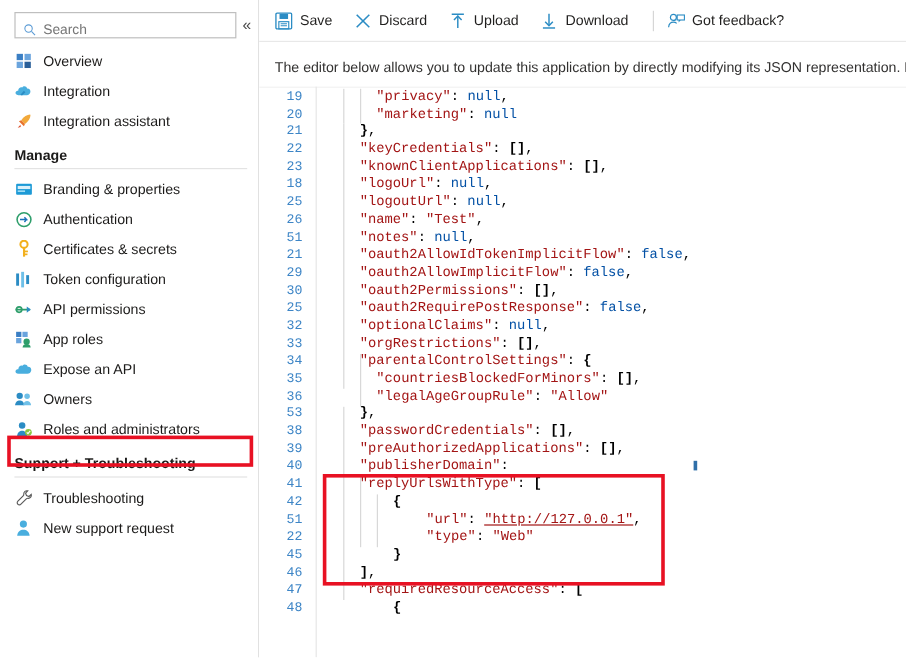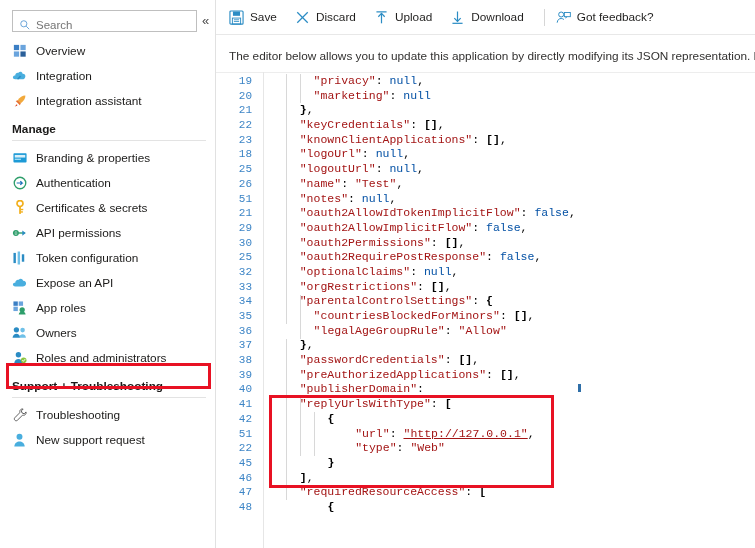--- a/index.html
+++ b/index.html
@@ -226,60 +226,60 @@
           <rect x="5.1" y="6.4" width="1.9" height="8.4" fill="#f2b01e"></rect>
           <rect x="6.9" y="9.4" width="2.6" height="1.5" fill="#f2b01e"></rect>
           <rect x="6.9" y="12" width="2.2" height="1.5" fill="#f2b01e"></rect>
         </svg>
       </span>
       <span class="lbl">Certificates &amp; secrets</span>
     </div>
 
     <div class="nav-item">
       <span class="ico">
+        <svg width="13" height="14" viewBox="0 0 14 15">
+          <rect x="0.5" y="2" width="2.6" height="11" fill="#2b8cc4"></rect>
+          <rect x="5" y="0.5" width="2.6" height="14" fill="#6fc0e8"></rect>
+          <rect x="9.5" y="3.5" width="2.6" height="8" fill="#2b8cc4"></rect>
+        </svg>
+      </span>
+      <span class="lbl">Token configuration</span>
+    </div>
+
+    <div class="nav-item">
+      <span class="ico">
         <svg width="15" height="12" viewBox="0 0 16 12">
           <line x1="1" y1="6" x2="14" y2="6" stroke="#2e9e6b" stroke-width="1.5"></line>
           <circle cx="4.2" cy="6" r="2.4" fill="none" stroke="#2e9e6b" stroke-width="1.5"></circle>
           <path d="M11 3.2 L14.6 6 L11 8.8 Z" fill="#2b8cc4"></path>
         </svg>
       </span>
       <span class="lbl">API permissions</span>
-    </div>
-
-    <div class="nav-item">
-      <span class="ico">
-        <svg width="13" height="14" viewBox="0 0 14 15">
-          <rect x="0.5" y="2" width="2.6" height="11" fill="#2b8cc4"></rect>
-          <rect x="5" y="0.5" width="2.6" height="14" fill="#6fc0e8"></rect>
-          <rect x="9.5" y="3.5" width="2.6" height="8" fill="#2b8cc4"></rect>
-        </svg>
-      </span>
-      <span class="lbl">Token configuration</span>
-    </div>
-
-    <div class="nav-item">
-      <span class="ico">
-        <svg width="15" height="11" viewBox="0 0 17 12">
-          <path d="M4 10.6 C1.6 10.6 0.5 9 1.2 7.5 C1.8 6.3 3.2 6.1 3.7 6.3 C3.7 3.9 5.7 2.3 7.7 2.9 C8.8 0.9 12.1 1.3 12.6 3.9 C14.7 3.7 16.3 5.3 15.9 7.5 C15.6 9.4 14.1 10.6 12.3 10.6 Z" fill="#49aede"></path>
-        </svg>
-      </span>
-      <span class="lbl">Expose an API</span>
     </div>
 
     <div class="nav-item">
       <span class="ico">
         <svg width="14" height="14" viewBox="0 0 16 16">
           <rect x="0.5" y="0.5" width="5" height="5" fill="#3b7fc4"></rect>
           <rect x="6.5" y="0.5" width="5" height="5" fill="#6aa4dd"></rect>
           <rect x="0.5" y="6.5" width="5" height="5" fill="#6aa4dd"></rect>
           <circle cx="10.5" cy="10" r="3" fill="#2e9e6b"></circle>
           <path d="M6.6 15.5 C6.9 12.9 8.6 12.1 10.5 12.1 C12.4 12.1 14.1 12.9 14.4 15.5 Z" fill="#2e9e6b"></path>
         </svg>
       </span>
       <span class="lbl">App roles</span>
+    </div>
+
+    <div class="nav-item">
+      <span class="ico">
+        <svg width="15" height="11" viewBox="0 0 17 12">
+          <path d="M4 10.6 C1.6 10.6 0.5 9 1.2 7.5 C1.8 6.3 3.2 6.1 3.7 6.3 C3.7 3.9 5.7 2.3 7.7 2.9 C8.8 0.9 12.1 1.3 12.6 3.9 C14.7 3.7 16.3 5.3 15.9 7.5 C15.6 9.4 14.1 10.6 12.3 10.6 Z" fill="#49aede"></path>
+        </svg>
+      </span>
+      <span class="lbl">Expose an API</span>
     </div>
 
     <div class="nav-item">
       <span class="ico">
         <svg width="15" height="13" viewBox="0 0 17 14">
           <circle cx="5" cy="4" r="3" fill="#2b8cc4"></circle>
           <path d="M0.6 13 C1 9.6 2.9 8.4 5 8.4 C7.1 8.4 9 9.6 9.4 13 Z" fill="#2b8cc4"></path>
           <circle cx="12" cy="4.3" r="2.6" fill="#6fc0e8"></circle>
           <path d="M8.2 13 C8.6 10 10.2 9 12 9 C13.8 9 15.4 10 15.8 13 Z" fill="#6fc0e8"></path>
         </svg>
@@ -397,21 +397,21 @@
           <div class="row"><span class="ln">51</span><span class="code" style="left: 83.72px;"><span class="k">"notes"</span><span class="p">: </span><span class="kw">null</span><span class="p">,</span></span></div>
           <div class="row"><span class="ln">21</span><span class="code" style="left: 83.72px;"><span class="k">"oauth2AllowIdTokenImplicitFlow"</span><span class="p">: </span><span class="kw">false</span><span class="p">,</span></span></div>
           <div class="row"><span class="ln">29</span><span class="code" style="left: 83.72px;"><span class="k">"oauth2AllowImplicitFlow"</span><span class="p">: </span><span class="kw">false</span><span class="p">,</span></span></div>
           <div class="row"><span class="ln">30</span><span class="code" style="left: 83.72px;"><span class="k">"oauth2Permissions"</span><span class="p">: </span><span class="br">[]</span><span class="p">,</span></span></div>
           <div class="row"><span class="ln">25</span><span class="code" style="left: 83.72px;"><span class="k">"oauth2RequirePostResponse"</span><span class="p">: </span><span class="kw">false</span><span class="p">,</span></span></div>
           <div class="row"><span class="ln">32</span><span class="code" style="left: 83.72px;"><span class="k">"optionalClaims"</span><span class="p">: </span><span class="kw">null</span><span class="p">,</span></span></div>
           <div class="row"><span class="ln">33</span><span class="code" style="left: 83.72px;"><span class="k">"orgRestrictions"</span><span class="p">: </span><span class="br">[]</span><span class="p">,</span></span></div>
           <div class="row"><span class="ln">34</span><span class="code" style="left: 83.72px;"><span class="k">"parentalControlSettings"</span><span class="p">: </span><span class="br">{</span></span></div>
           <div class="row"><span class="ln">35</span><span class="code" style="left: 97.58px;"><span class="k">"countriesBlockedForMinors"</span><span class="p">: </span><span class="br">[]</span><span class="p">,</span></span></div>
           <div class="row"><span class="ln">36</span><span class="code" style="left: 97.58px;"><span class="k">"legalAgeGroupRule"</span><span class="p">: </span><span class="s">"Allow"</span></span></div>
-          <div class="row"><span class="ln">37</span><span class="code" style="left: 83.72px;"><span class="br">}</span><span class="p">,</span></span></div>
+          <div class="row"><span class="ln">53</span><span class="code" style="left: 83.72px;"><span class="br">}</span><span class="p">,</span></span></div>
           <div class="row"><span class="ln">38</span><span class="code" style="left: 83.72px;"><span class="k">"passwordCredentials"</span><span class="p">: </span><span class="br">[]</span><span class="p">,</span></span></div>
           <div class="row"><span class="ln">39</span><span class="code" style="left: 83.72px;"><span class="k">"preAuthorizedApplications"</span><span class="p">: </span><span class="br">[]</span><span class="p">,</span></span></div>
           <div class="row"><span class="ln">40</span><span class="code" style="left: 83.72px;"><span class="k">"publisherDomain"</span><span class="p">:</span></span><span class="squiggle" style="left: 75.72px; top: 12.5px; width: 212px;"></span></div>
           <div class="row"><span class="ln">41</span><span class="code" style="left: 83.72px;"><span class="k">"replyUrlsWithType"</span><span class="p">: </span><span class="br">[</span></span></div>
           <div class="row"><span class="ln">42</span><span class="code" style="left: 111.44px;"><span class="br">{</span></span></div>
           <div class="row"><span class="ln">51</span><span class="code" style="left: 139.16px;"><span class="k">"url"</span><span class="p">: </span><span class="lnk">"http://127.0.0.1"</span><span class="p">,</span></span></div>
           <div class="row"><span class="ln">22</span><span class="code" style="left: 139.16px;"><span class="k">"type"</span><span class="p">: </span><span class="s">"Web"</span></span></div>
           <div class="row"><span class="ln">45</span><span class="code" style="left: 111.44px;"><span class="br">}</span></span></div>
           <div class="row"><span class="ln">46</span><span class="code" style="left: 83.72px;"><span class="br">]</span><span class="p">,</span></span></div>
           <div class="row"><span class="ln">47</span><span class="code" style="left: 83.72px;"><span class="k">"requiredResourceAccess"</span><span class="p">: </span><span class="br">[</span></span></div>

